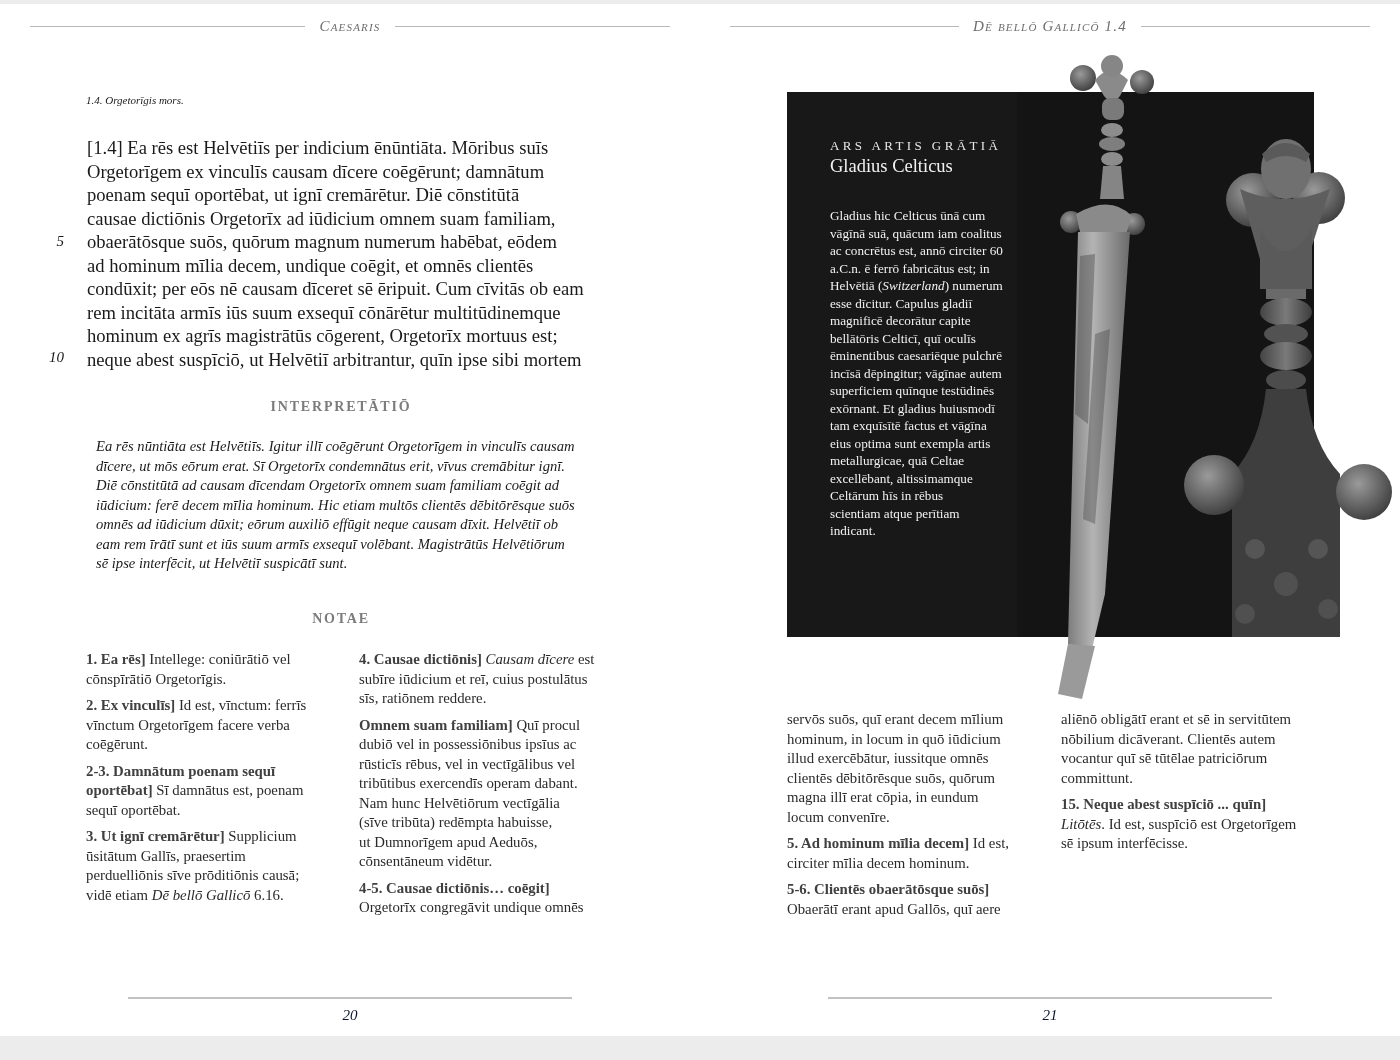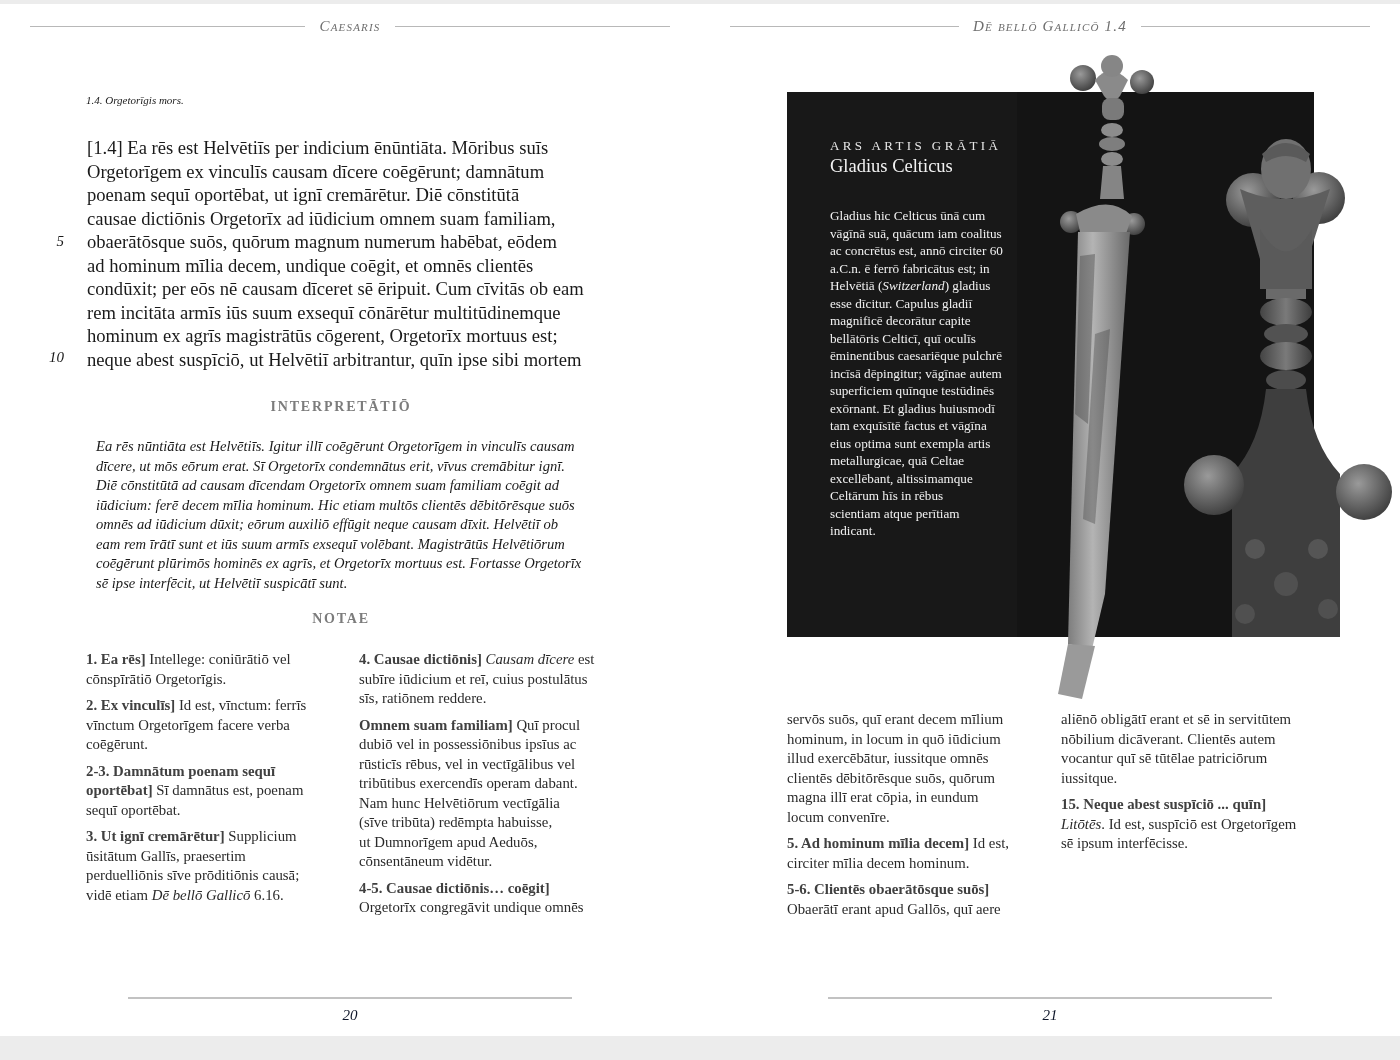--- a/index.html
+++ b/index.html
@@ -88,21 +88,20 @@
 
     <div class="heading-caps h-interp">INTERPRETĀTIŌ</div>
 
     <div class="interp">
       <span class="ln">Ea rēs nūntiāta est Helvētiīs. Igitur illī coēgērunt Orgetorīgem in vinculīs causam</span>
       <span class="ln">dīcere, ut mōs eōrum erat. Sī Orgetorīx condemnātus erit, vīvus cremābitur ignī.</span>
       <span class="ln">Diē cōnstitūtā ad causam dīcendam Orgetorīx omnem suam familiam coēgit ad</span>
       <span class="ln">iūdicium: ferē decem mīlia hominum. Hic etiam multōs clientēs dēbitōrēsque suōs</span>
       <span class="ln">omnēs ad iūdicium dūxit; eōrum auxiliō effūgit neque causam dīxit. Helvētiī ob</span>
       <span class="ln">eam rem īrātī sunt et iūs suum armīs exsequī volēbant. Magistrātūs Helvētiōrum</span>
-      <span class="ln">coēgērunt plūrimōs hominēs ex agrīs, et Orgetorīx mortuus est. Fortasse Orgetorīx</span>
       <span class="ln">sē ipse interfēcit, ut Helvētiī suspicātī sunt.</span>
     </div>
 
     <div class="heading-caps h-notae">NOTAE</div>
 
     <div class="notes notes-col1">
       <div class="note">
         <span class="ln"><b>1. Ea rēs]</b><span> Intellege: coniūrātiō vel</span></span>
         <span class="ln">cōnspīrātiō Orgetorīgis.</span>
       </div>
@@ -224,21 +223,21 @@
     </svg>
 
     <div class="figure-text">
       <div class="fig-kicker">ARS ARTIS GRĀTIĀ</div>
       <div class="fig-title">Gladius Celticus</div>
       <div class="fig-body">
         <span class="ln">Gladius hic Celticus ūnā cum</span>
         <span class="ln">vāgīnā suā, quācum iam coalitus</span>
         <span class="ln">ac concrētus est, annō circiter 60</span>
         <span class="ln">a.C.n. ē ferrō fabricātus est; in</span>
-        <span class="ln"><span>Helvētiā (</span><i>Switzerland</i><span>) gladius</span></span>
+        <span class="ln"><span>Helvētiā (</span><i>Switzerland</i><span>) numerum</span></span>
         <span class="ln">esse dīcitur. Capulus gladiī</span>
         <span class="ln">magnificē decorātur capite</span>
         <span class="ln">bellātōris Celticī, quī oculīs</span>
         <span class="ln">ēminentibus caesariēque pulchrē</span>
         <span class="ln">incīsā dēpingitur; vāgīnae autem</span>
         <span class="ln">superficiem quīnque testūdinēs</span>
         <span class="ln">exōrnant. Et gladius huiusmodī</span>
         <span class="ln">tam exquīsītē factus et vāgīna</span>
         <span class="ln">eius optima sunt exempla artis</span>
         <span class="ln">metallurgicae, quā Celtae</span>
@@ -266,21 +265,21 @@
         <span class="ln"><b>5-6. Clientēs obaerātōsque suōs]</b></span>
         <span class="ln">Obaerātī erant apud Gallōs, quī aere</span>
       </div>
     </div>
 
     <div class="notes notes-col4">
       <div class="note">
         <span class="ln">aliēnō obligātī erant et sē in servitūtem</span>
         <span class="ln">nōbilium dicāverant. Clientēs autem</span>
         <span class="ln">vocantur quī sē tūtēlae patriciōrum</span>
-        <span class="ln">iussitque.</span>
+        <span class="ln">committunt.</span>
       </div>
       <div class="note">
         <span class="ln"><b>15. Neque abest suspīciō ... quīn]</b></span>
         <span class="ln"><i>Litōtēs</i><span>. Id est, suspīciō est Orgetorīgem</span></span>
         <span class="ln">sē ipsum interfēcisse.</span>
       </div>
     </div>
 
     <div class="foot">
       <div class="rule"></div>

